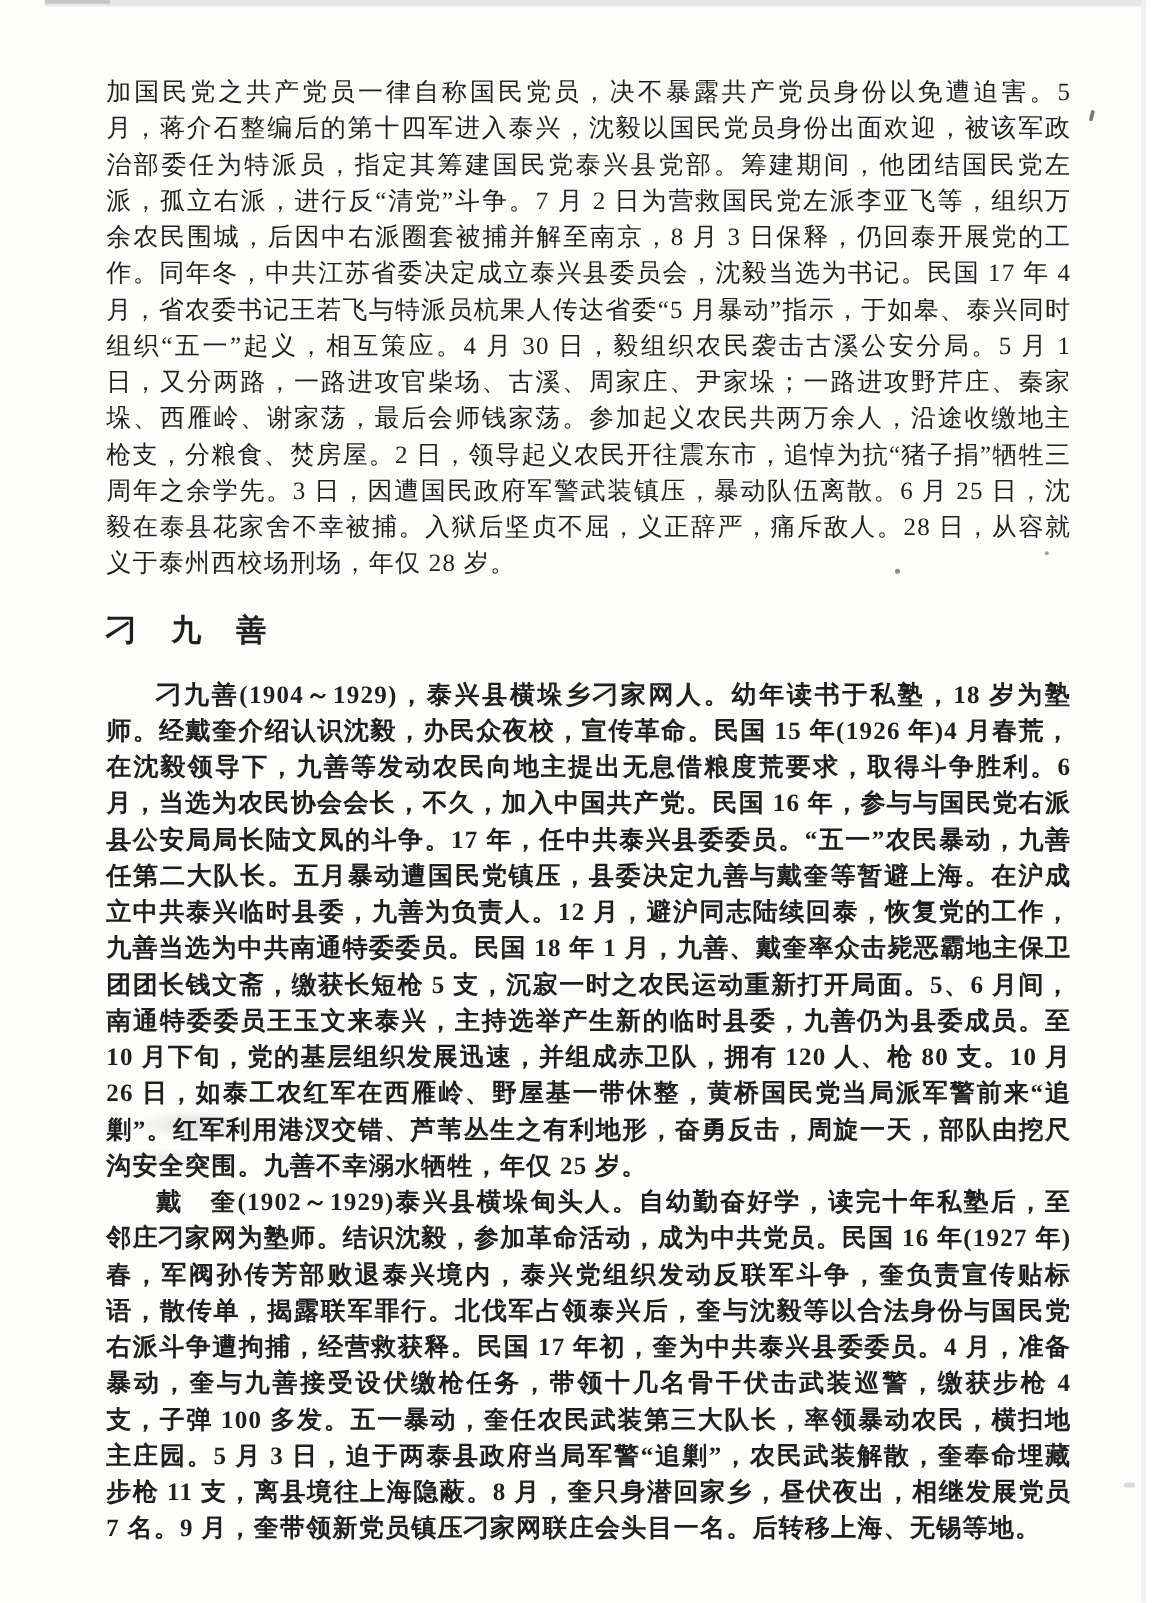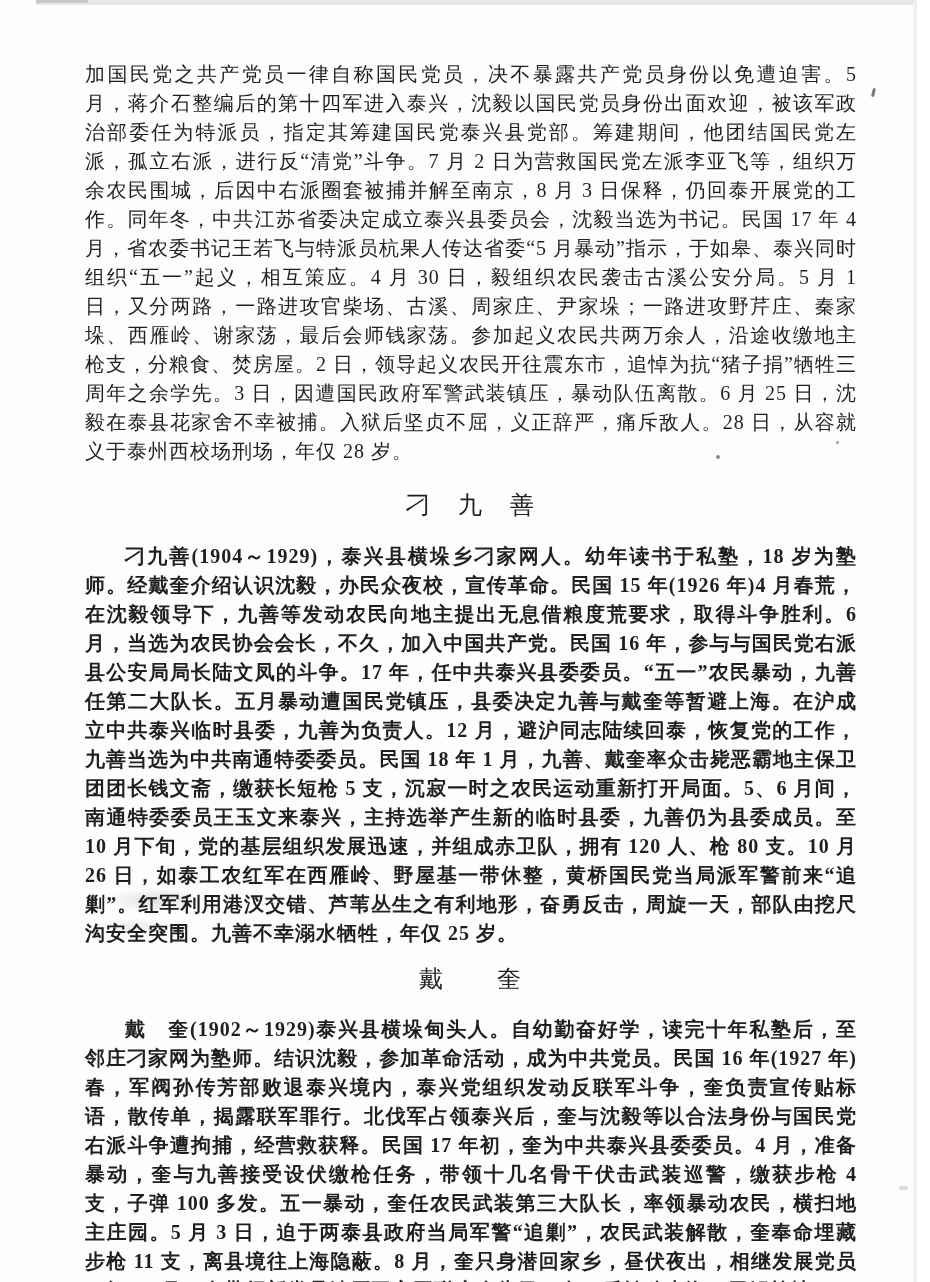--- a/index.html
+++ b/index.html
@@ -30,22 +30,22 @@
     text-align-last: left;
     margin: 0;
   }
   .para.indent {
     text-indent: 2em;
     font-weight: bold;
   }
   .section-heading {
     font-size: 24px;
     line-height: 32px;
-    font-weight: 400;
-    text-align: center;
+    font-weight: 700;
+    text-align: left;
     letter-spacing: 2px;
     margin: 0;
   }
   .heading-1 { margin-top: 23px; margin-bottom: 21px; }
   .heading-2 { margin-top: 15px; margin-bottom: 20px; }
 
   
   .artifact { position: absolute; pointer-events: none; }
   .edge-top {
     left: 36px; top: 0; width: 894px; height: 5px;
@@ -88,19 +88,18 @@
   <div class="artifact speck-d"></div>
 
   <div class="text-column">
 
     <p class="para">加国民党之共产党员一律自称国民党员，决不暴露共产党员身份以免遭迫害。5 月，蒋介石整编后的第十四军进入泰兴，沈毅以国民党员身份出面欢迎，被该军政治部委任为特派员，指定其筹建国民党泰兴县党部。筹建期间，他团结国民党左派，孤立右派，进行反“清党”斗争。7 月 2 日为营救国民党左派李亚飞等，组织万余农民围城，后因中右派圈套被捕并解至南京，8 月 3 日保释，仍回泰开展党的工作。同年冬，中共江苏省委决定成立泰兴县委员会，沈毅当选为书记。民国 17 年 4 月，省农委书记王若飞与特派员杭果人传达省委“5 月暴动”指示，于如皋、泰兴同时组织“五一”起义，相互策应。4 月 30 日，毅组织农民袭击古溪公安分局。5 月 1 日，又分两路，一路进攻官柴场、古溪、周家庄、尹家垛；一路进攻野芹庄、秦家垛、西雁岭、谢家荡，最后会师钱家荡。参加起义农民共两万余人，沿途收缴地主枪支，分粮食、焚房屋。2 日，领导起义农民开往震东市，追悼为抗“猪子捐”牺牲三周年之余学先。3 日，因遭国民政府军警武装镇压，暴动队伍离散。6 月 25 日，沈毅在泰县花家舍不幸被捕。入狱后坚贞不屈，义正辞严，痛斥敌人。28 日，从容就义于泰州西校场刑场，年仅 28 岁。</p>
 
     <h2 class="section-heading heading-1">刁　九　善</h2>
 
     <p class="para indent">刁九善(1904～1929)，泰兴县横垛乡刁家网人。幼年读书于私塾，18 岁为塾师。经戴奎介绍认识沈毅，办民众夜校，宣传革命。民国 15 年(1926 年)4 月春荒，在沈毅领导下，九善等发动农民向地主提出无息借粮度荒要求，取得斗争胜利。6 月，当选为农民协会会长，不久，加入中国共产党。民国 16 年，参与与国民党右派县公安局局长陆文凤的斗争。17 年，任中共泰兴县委委员。“五一”农民暴动，九善任第二大队长。五月暴动遭国民党镇压，县委决定九善与戴奎等暂避上海。在沪成立中共泰兴临时县委，九善为负责人。12 月，避沪同志陆续回泰，恢复党的工作，九善当选为中共南通特委委员。民国 18 年 1 月，九善、戴奎率众击毙恶霸地主保卫团团长钱文斋，缴获长短枪 5 支，沉寂一时之农民运动重新打开局面。5、6 月间，南通特委委员王玉文来泰兴，主持选举产生新的临时县委，九善仍为县委成员。至 10 月下旬，党的基层组织发展迅速，并组成赤卫队，拥有 120 人、枪 80 支。10 月 26 日，如泰工农红军在西雁岭、野屋基一带休整，黄桥国民党当局派军警前来“追剿”。红军利用港汊交错、芦苇丛生之有利地形，奋勇反击，周旋一天，部队由挖尺沟安全突围。九善不幸溺水牺牲，年仅 25 岁。</p>
 
-    <h2 class="section-heading heading-2">戴　　奎</h2>
 
     <p class="para indent">戴　奎(1902～1929)泰兴县横垛甸头人。自幼勤奋好学，读完十年私塾后，至邻庄刁家网为塾师。结识沈毅，参加革命活动，成为中共党员。民国 16 年(1927 年)春，军阀孙传芳部败退泰兴境内，泰兴党组织发动反联军斗争，奎负责宣传贴标语，散传单，揭露联军罪行。北伐军占领泰兴后，奎与沈毅等以合法身份与国民党右派斗争遭拘捕，经营救获释。民国 17 年初，奎为中共泰兴县委委员。4 月，准备暴动，奎与九善接受设伏缴枪任务，带领十几名骨干伏击武装巡警，缴获步枪 4 支，子弹 100 多发。五一暴动，奎任农民武装第三大队长，率领暴动农民，横扫地主庄园。5 月 3 日，迫于两泰县政府当局军警“追剿”，农民武装解散，奎奉命埋藏步枪 11 支，离县境往上海隐蔽。8 月，奎只身潜回家乡，昼伏夜出，相继发展党员 7 名。9 月，奎带领新党员镇压刁家网联庄会头目一名。后转移上海、无锡等地。</p>
 
   </div>
 
 </div>
 
 </body></html>

